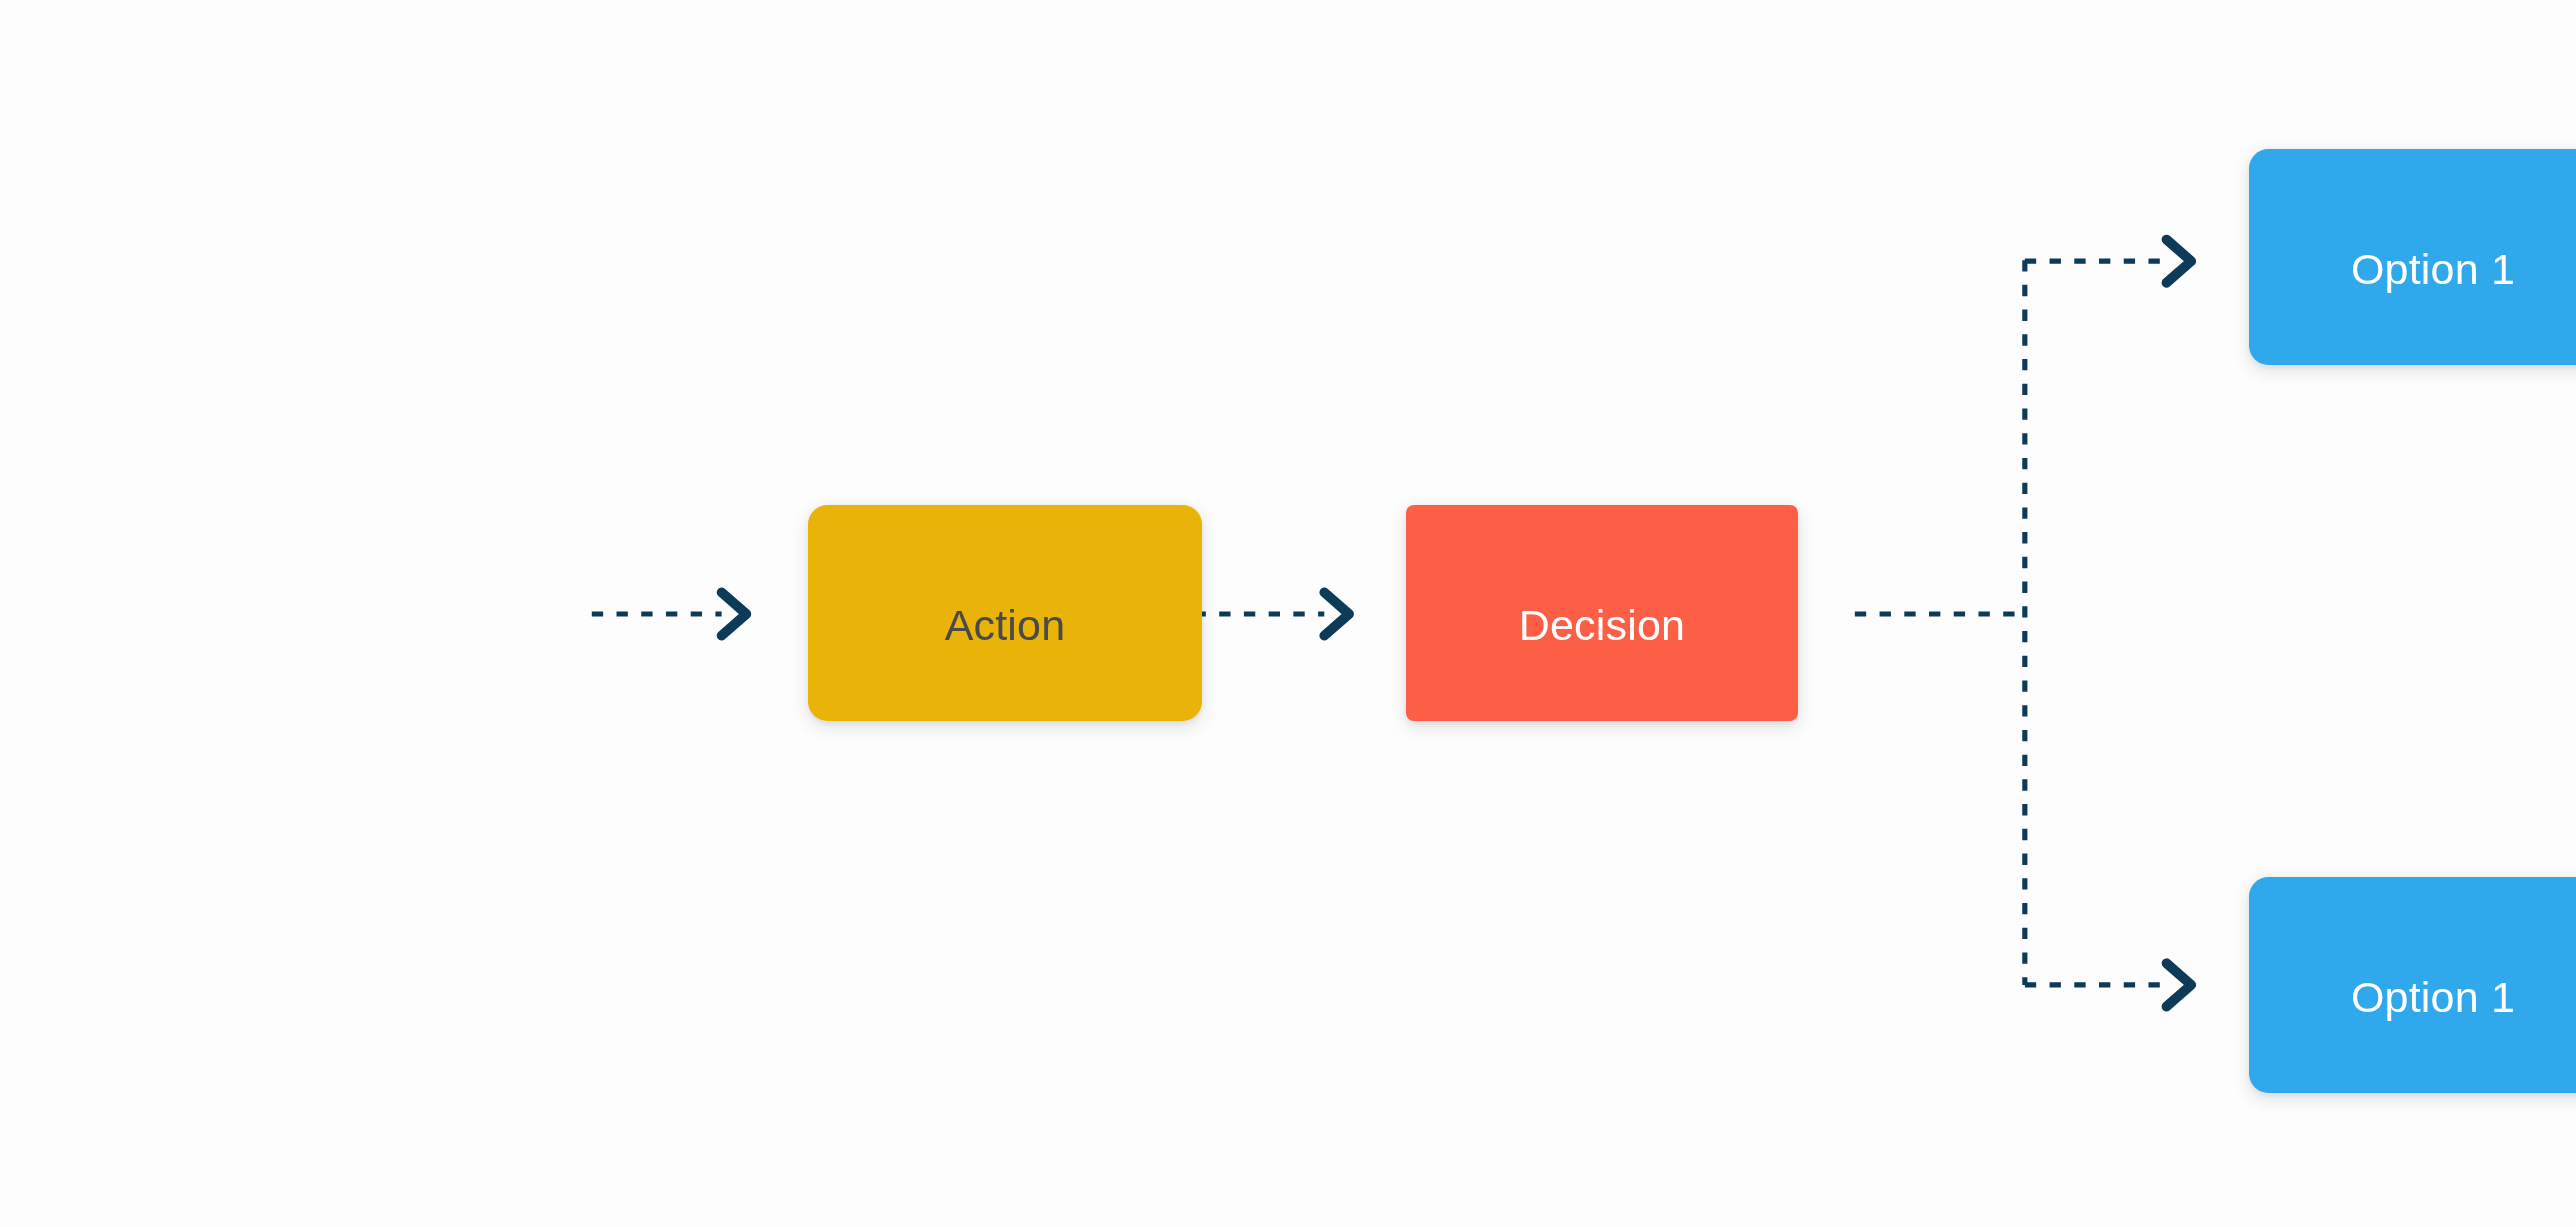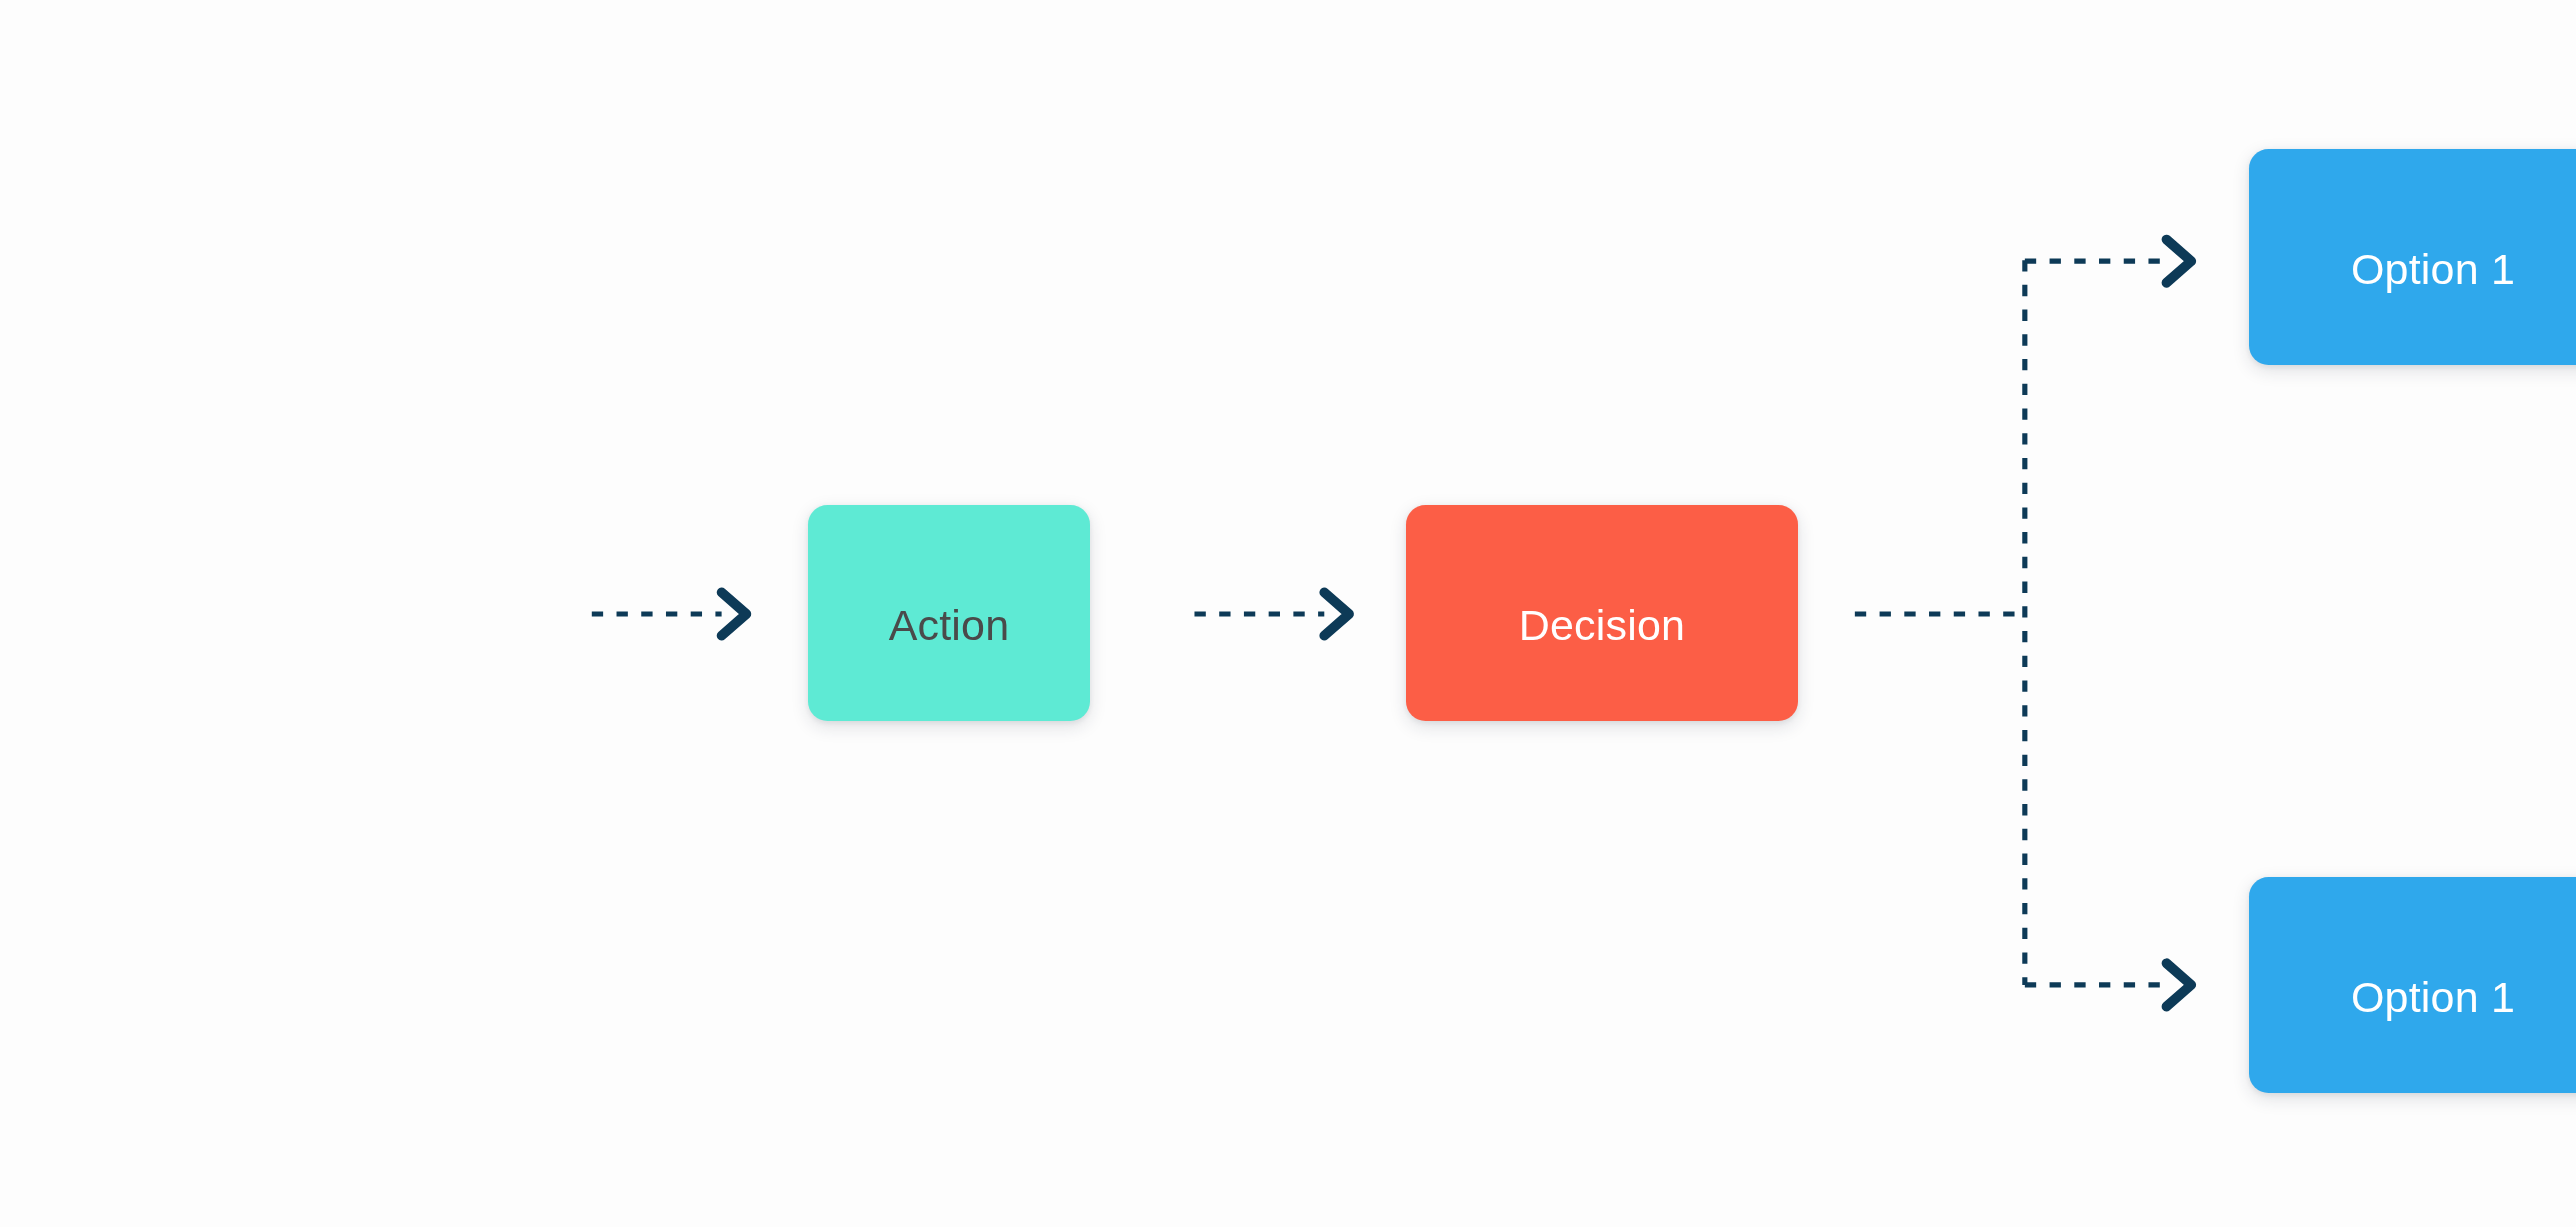--- a/index.html
+++ b/index.html
@@ -86,25 +86,25 @@
       <polyline points="4205,1870 4253,1912 4205,1954" fill="none" stroke="#0d3a57" stroke-width="19" stroke-linecap="round" stroke-linejoin="round"></polyline>
     </g>
 
     <g>
       <line x1="5200" y1="1912" x2="5452" y2="1912" stroke="#0d3a57" stroke-width="10" stroke-dasharray="22 26" stroke-linecap="butt"></line>
       <polyline points="5452,1870 5500,1912 5452,1954" fill="none" stroke="#0d3a57" stroke-width="19" stroke-linecap="round" stroke-linejoin="round"></polyline>
     </g>
   </svg>
 
 
-  <div class="node" style="left: 808px; top: 505px; width: 282px; height: 216px; background: #5eead4; color: rgb(74, 74, 74);">
+  <div class="node" style="left: 808px; top: 505px; width: 394px; height: 216px; background: #eab308; color: rgb(74, 74, 74);">
     <span class="node-label">Action</span>
   </div>
 
-  <div class="node" style="left: 1406px; top: 505px; width: 392px; height: 216px; background: rgb(252, 94, 70); color: rgb(255, 255, 255);">
+  <div class="node" style="left: 1406px; top: 505px; width: 392px; height: 216px; background: rgb(252, 94, 70); color: rgb(255, 255, 255); border-radius: 8px;">
     <span class="node-label">Decision</span>
   </div>
 
   <div class="node" style="left: 2249px; top: 149px; width: 368px; height: 216px; background: rgb(47, 168, 236); color: rgb(255, 255, 255);">
     <span class="node-label">Option 1</span>
   </div>
 
   <div class="node" style="left: 2249px; top: 877px; width: 368px; height: 216px; background: rgb(47, 168, 236); color: rgb(255, 255, 255);">
     <span class="node-label">Option 1</span>
   </div>

